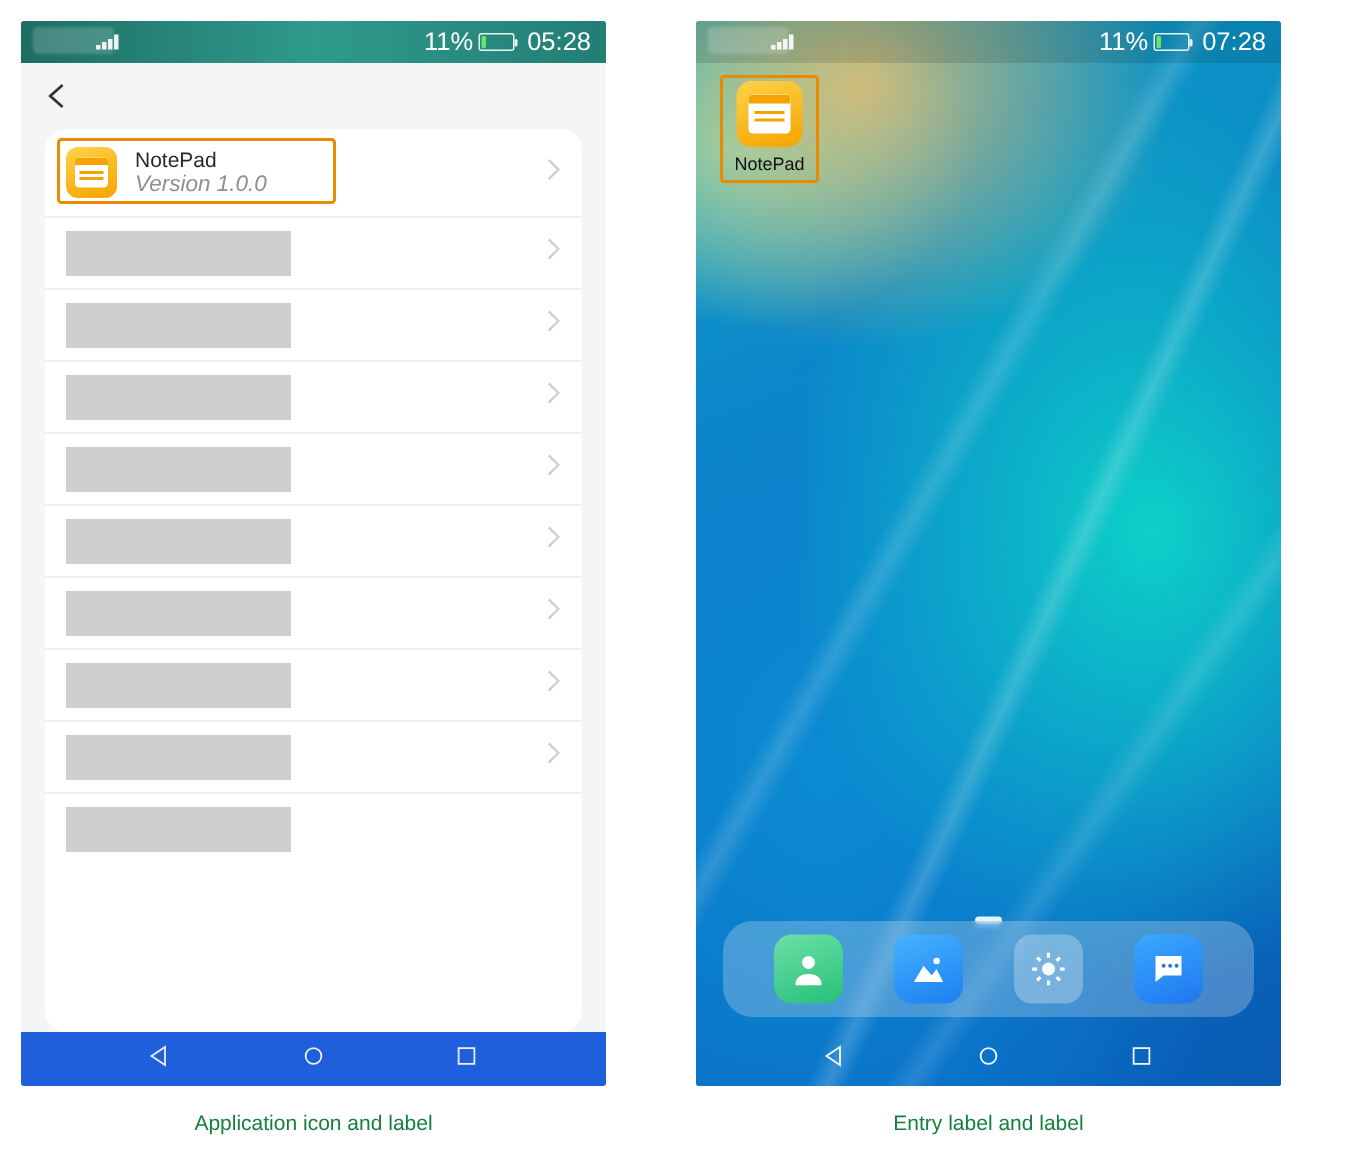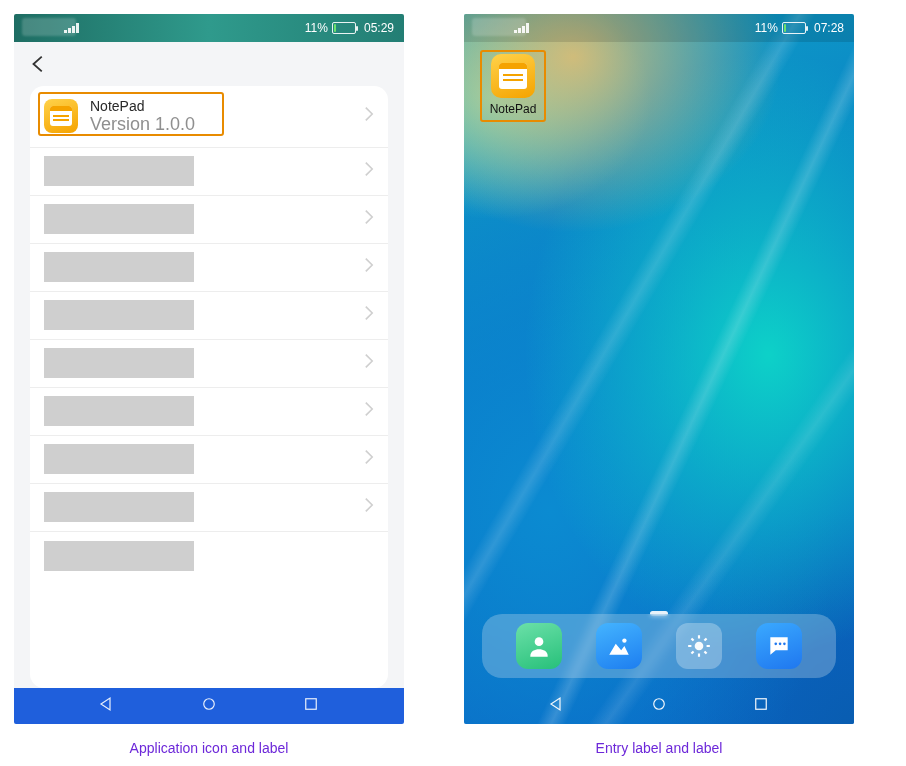--- a/index.html
+++ b/index.html
@@ -45,21 +45,21 @@
   
   .status-bar {
     position: absolute;
     top: 0; left: 0; right: 0;
     height: 28px;
     display: flex;
     align-items: center;
     justify-content: flex-end;
     gap: 8px;
     padding: 0 10px;
-    font-size: 12px;
+    font-size: 17px;
     color: #fff;
     z-index: 5;
   }
   .status-bar .signal-icon { display:inline-flex; align-items:flex-end; gap:1px; height:10px; margin-right:auto; margin-left:40px;}
   .status-bar .signal-icon span { width:3px; background:rgba(255,255,255,.9); }
   .status-bar .signal-icon span:nth-child(1){height:3px;}
   .status-bar .signal-icon span:nth-child(2){height:5px;}
   .status-bar .signal-icon span:nth-child(3){height:7px;}
   .status-bar .signal-icon span:nth-child(4){height:10px;}
   .status-bar .blur-a { position:absolute; left:8px; top:4px; width:54px; height:18px; border-radius:3px; background:rgba(255,255,255,.18); filter:blur(1px);}
@@ -123,21 +123,21 @@
   .app-icon .inner::before{
     content:""; position:absolute; left:0; right:0; top:0; height:5px; background:#f5a300;
   }
   .app-icon .inner::after{
     content:""; position:absolute; left:3px; right:3px; top:9px; height:2px; background:#f5a300;
     box-shadow: 0 4px 0 #f5a300;
   }
 
   .list-row .titles { display:flex; flex-direction:column; line-height:1.15;}
   .app-name { font-size:14px; color:var(--txt); font-weight:500;}
-  .app-ver { font-size:18px; color:var(--txt-sub);}
+  .app-ver { font-size:15px; color:var(--txt-sub);font-style:italic;}
 
   .grey-stub {
     width:150px; height:30px; background:var(--grey-block);
   }
 
   .left .nav-bar {
     position:absolute; bottom:0; left:0; right:0; height:36px;
     background: var(--nav-blue);
     display:flex; align-items:center; justify-content:space-evenly;
     color:#fff;
@@ -204,21 +204,21 @@
   .dicon.settings { background: rgba(255,255,255,.28);}
   .dicon.settings svg { fill:rgba(255,255,255,.95);}
   .dicon.messages { background: linear-gradient(160deg,#3aa9ff,#1f77ef);}
 
   .right .nav-bar2 {
     position:absolute; bottom:0; left:0; right:0; height:36px;
     display:flex; align-items:center; justify-content:space-evenly;
   }
   .nav-bar2 svg { width:18px; height:18px; stroke:rgba(255,255,255,.95); stroke-width:1.6; fill:none;}
 
-  .caption { font-size:14px; color:#6d28d9; }
+  .caption { font-size:14px; color:#15803d; }
 </style>
 </head>
 <body>
 
 <div class="row">
 
   <div class="col">
     <div class="phone left">
       <div class="status-bg"></div>
       <div class="status-bar">
@@ -228,21 +228,21 @@
             <span></span>
             <span></span>
             <span></span>
           </span>
         <span class="battery">
           <span>11%</span>
           <span class="bbody">
               <span class="blevel"></span>
             </span>
         </span>
-        <span>05:29</span>
+        <span>05:28</span>
       </div>
 
       <div class="body">
         <div class="back-row">
           <span class="back-icon">
             <svg viewBox="0 0 24 24">
                 <path d="M15 4 L6 12 L15 20"></path>
               </svg>
           </span>
         </div>

